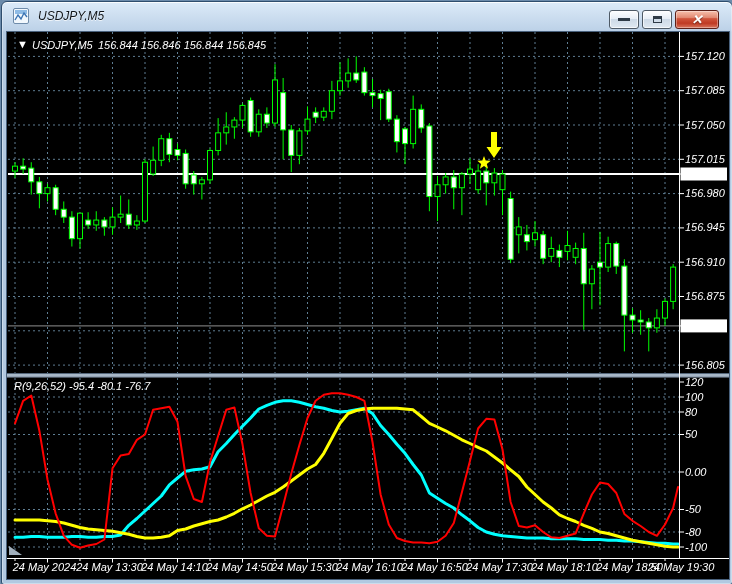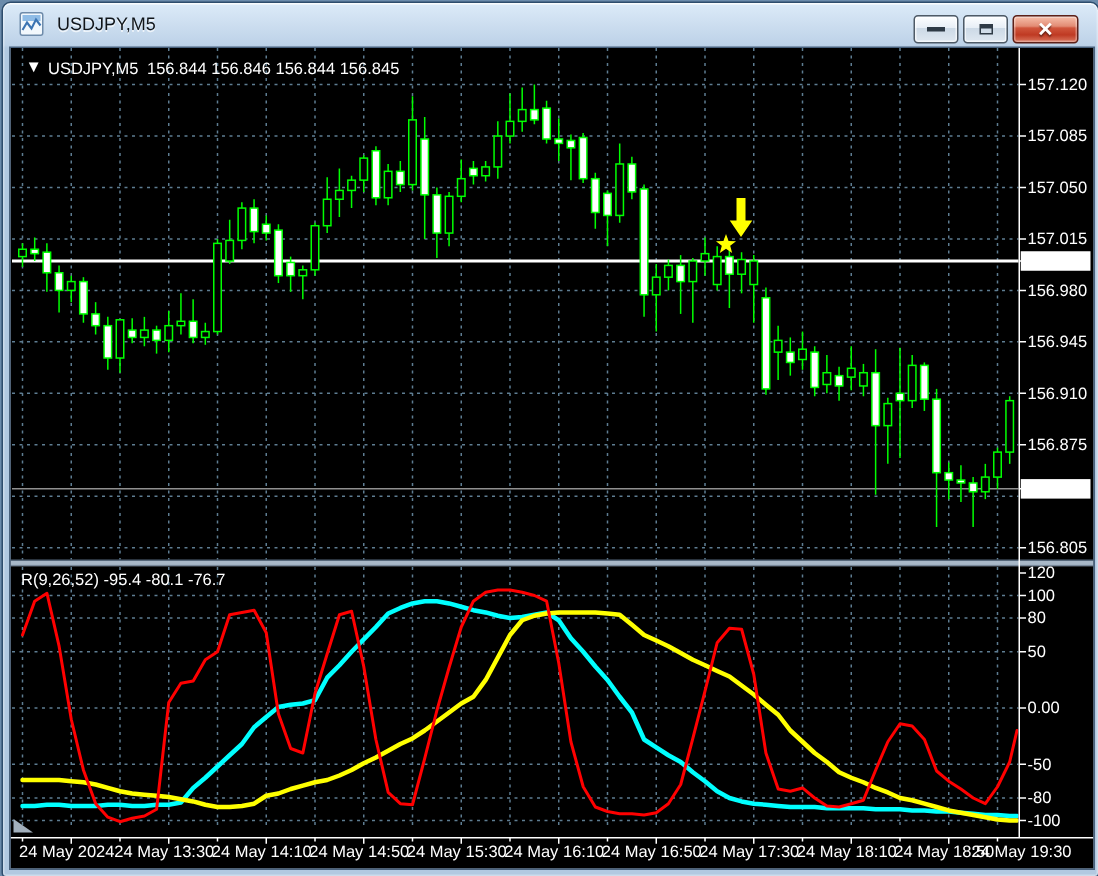--- a/index.html
+++ b/index.html
@@ -1,19 +1,19 @@
 <!DOCTYPE html>
 <html><head>
 <meta charset="utf-8">
 <style>
   html,body{margin:0;padding:0;background:#6b8bab;font-family:"Liberation Sans",sans-serif;}
   #window{position:relative;width:730px;height:582px;margin:1px;
     background:linear-gradient(180deg,#dcebf9 0px,#cfe0f1 12px,#bdd2e8 28px,#b2c9e1 30px,#b2c9e1 100%);
     border:1px solid #2e4d6d;border-radius:6px 6px 3px 3px;overflow:hidden;
-    box-shadow:inset 0 1px 0 rgba(255,255,255,.75), inset 0 0 0 1px rgba(255,255,255,.35);}
+    box-shadow:inset 0 1px 0 rgba(255,255,255,.75), inset 0 0 0 1px rgba(255,255,255,.35);font-style:italic;}
   #titlebar{position:absolute;left:0;top:0;width:100%;height:29px;}
   #win-icon{position:absolute;left:11px;top:6px;width:16px;height:16px;background:#f2f8fd;
     border:1px solid #6f8cab;border-radius:2px;box-sizing:border-box;}
   #win-icon .cap{position:absolute;left:1px;top:1px;right:1px;height:4px;background:#8fbce6;}
   #win-icon svg{position:absolute;left:0;top:0;}
   #win-title{position:absolute;left:36px;top:0;height:29px;line-height:29px;font-size:12px;color:#10151a;
     text-shadow:0 1px 0 rgba(255,255,255,.7);}
   #caption-buttons{position:absolute;right:13px;top:8px;display:flex;gap:3px;}
   .cap-btn{height:19px;box-sizing:border-box;border:1px solid #4e5a66;border-radius:3px;
     display:flex;align-items:center;justify-content:center;cursor:default;}

